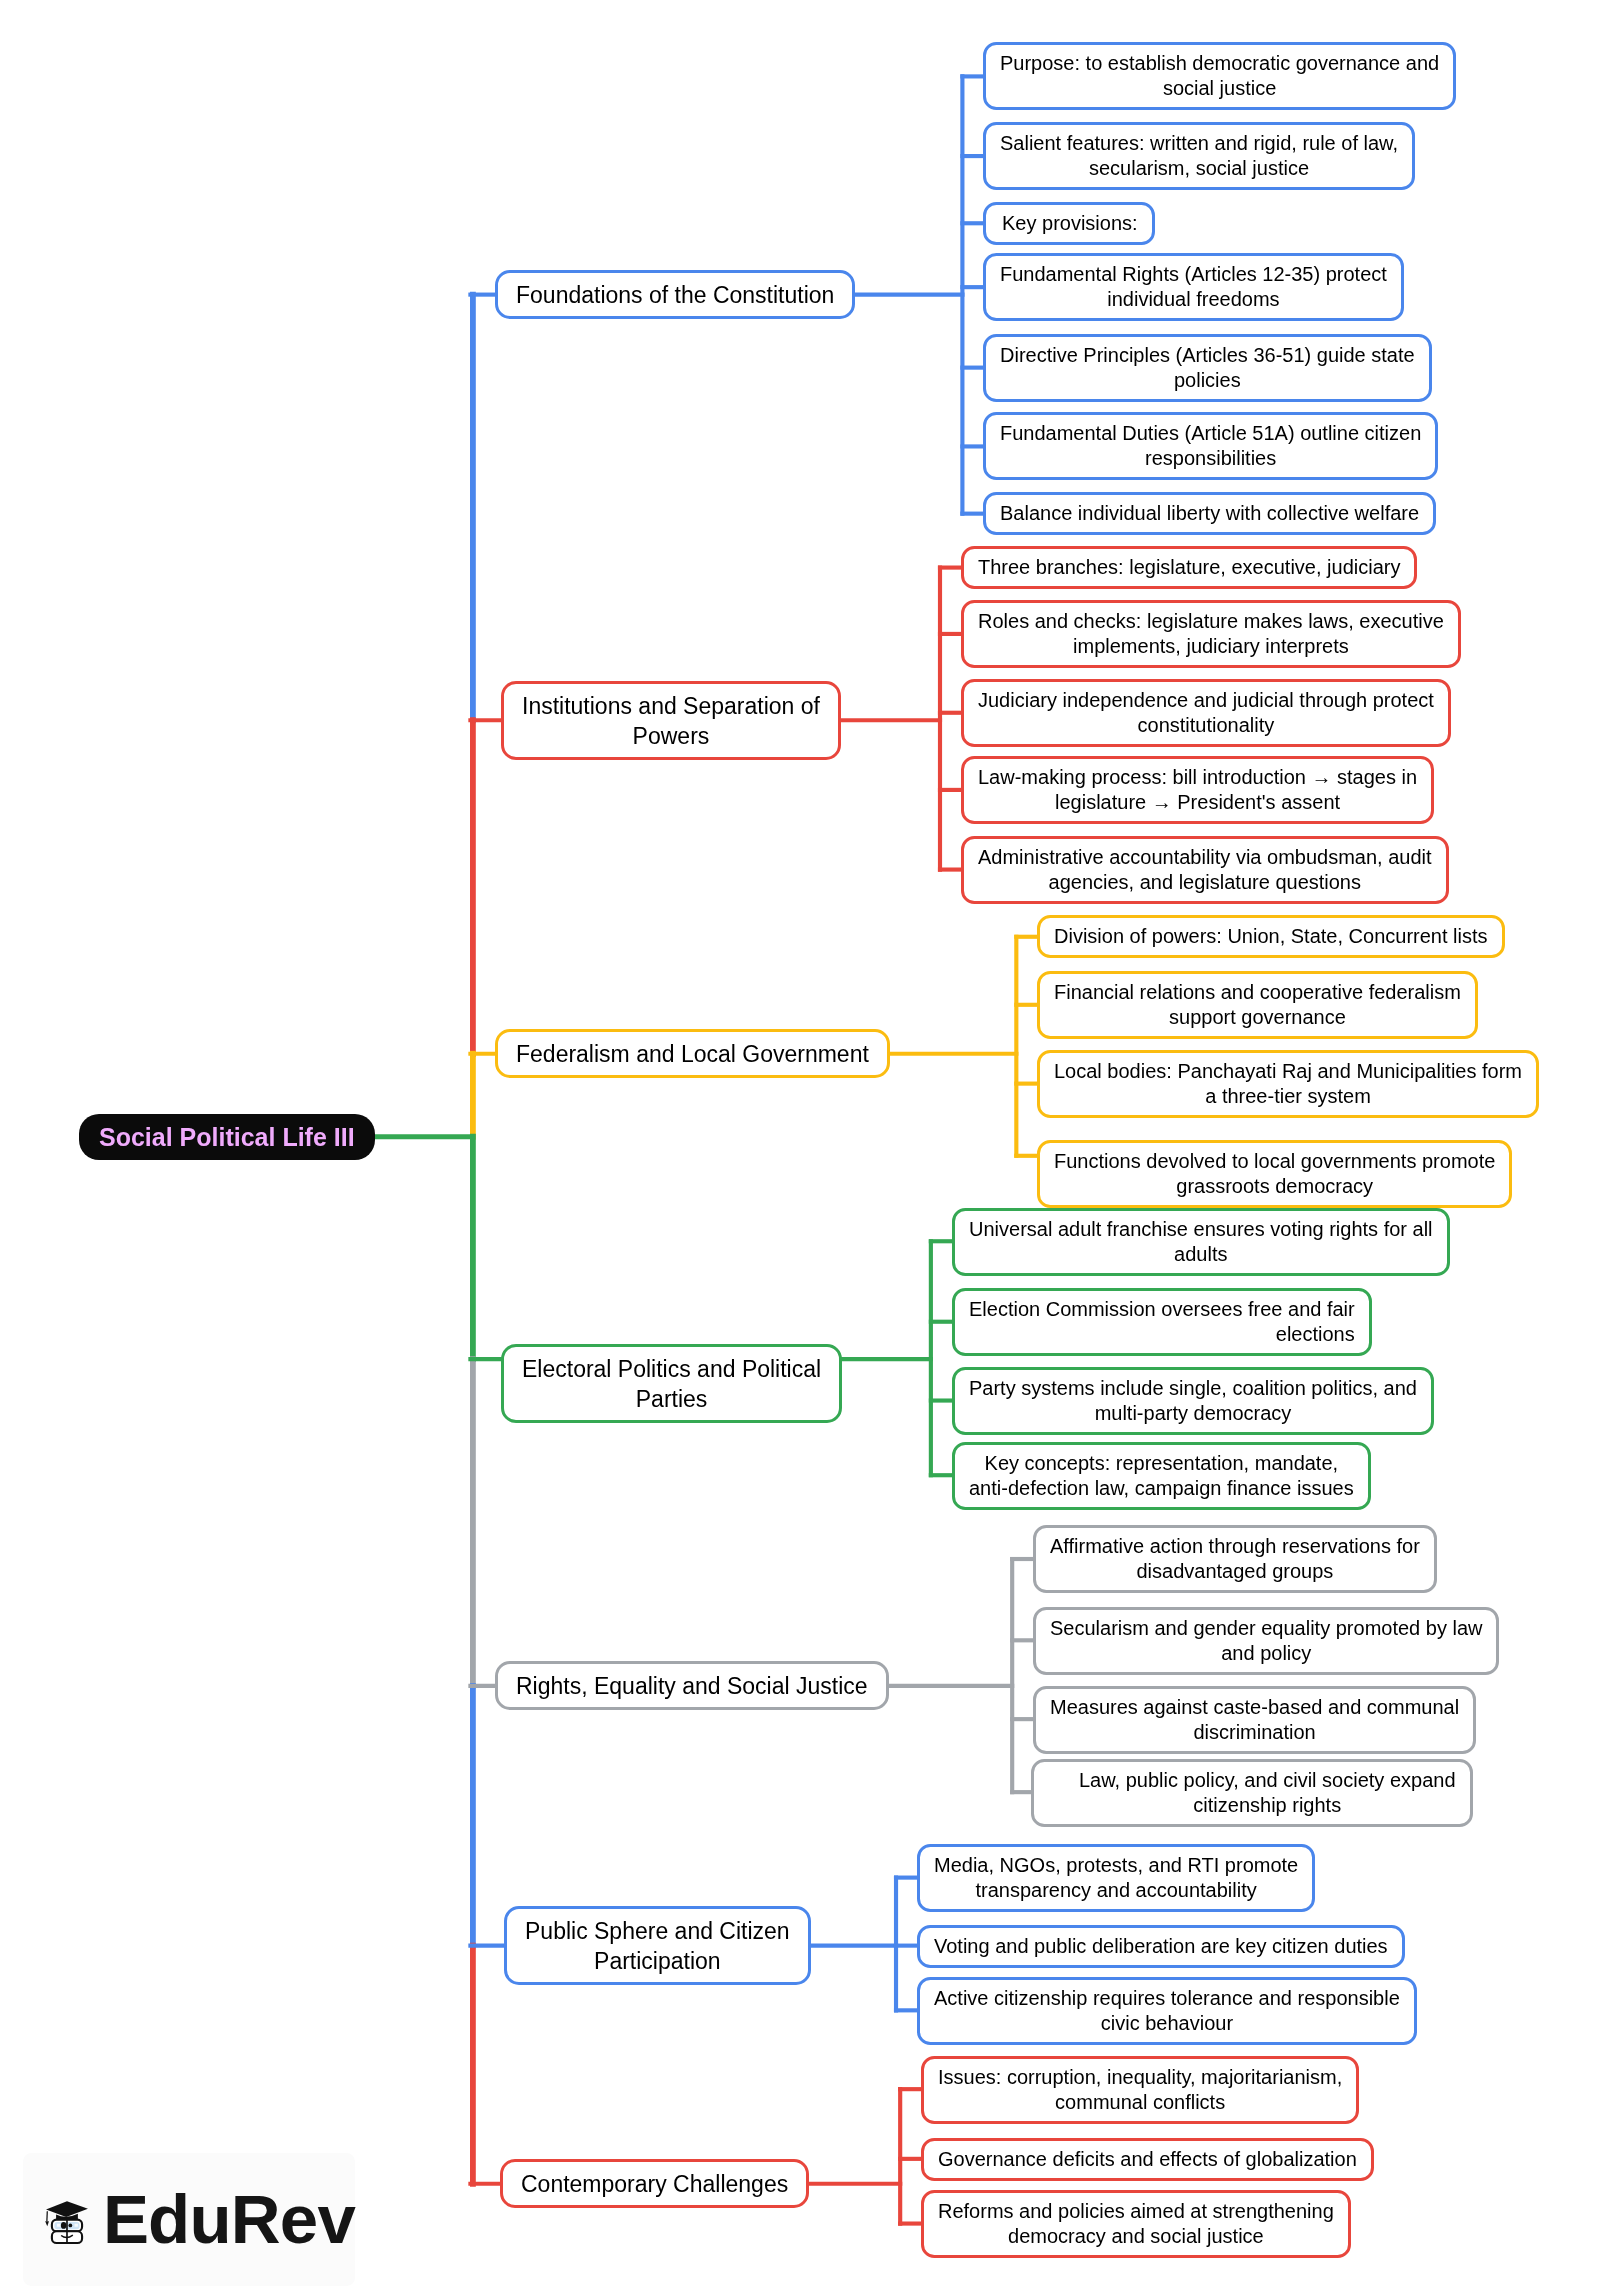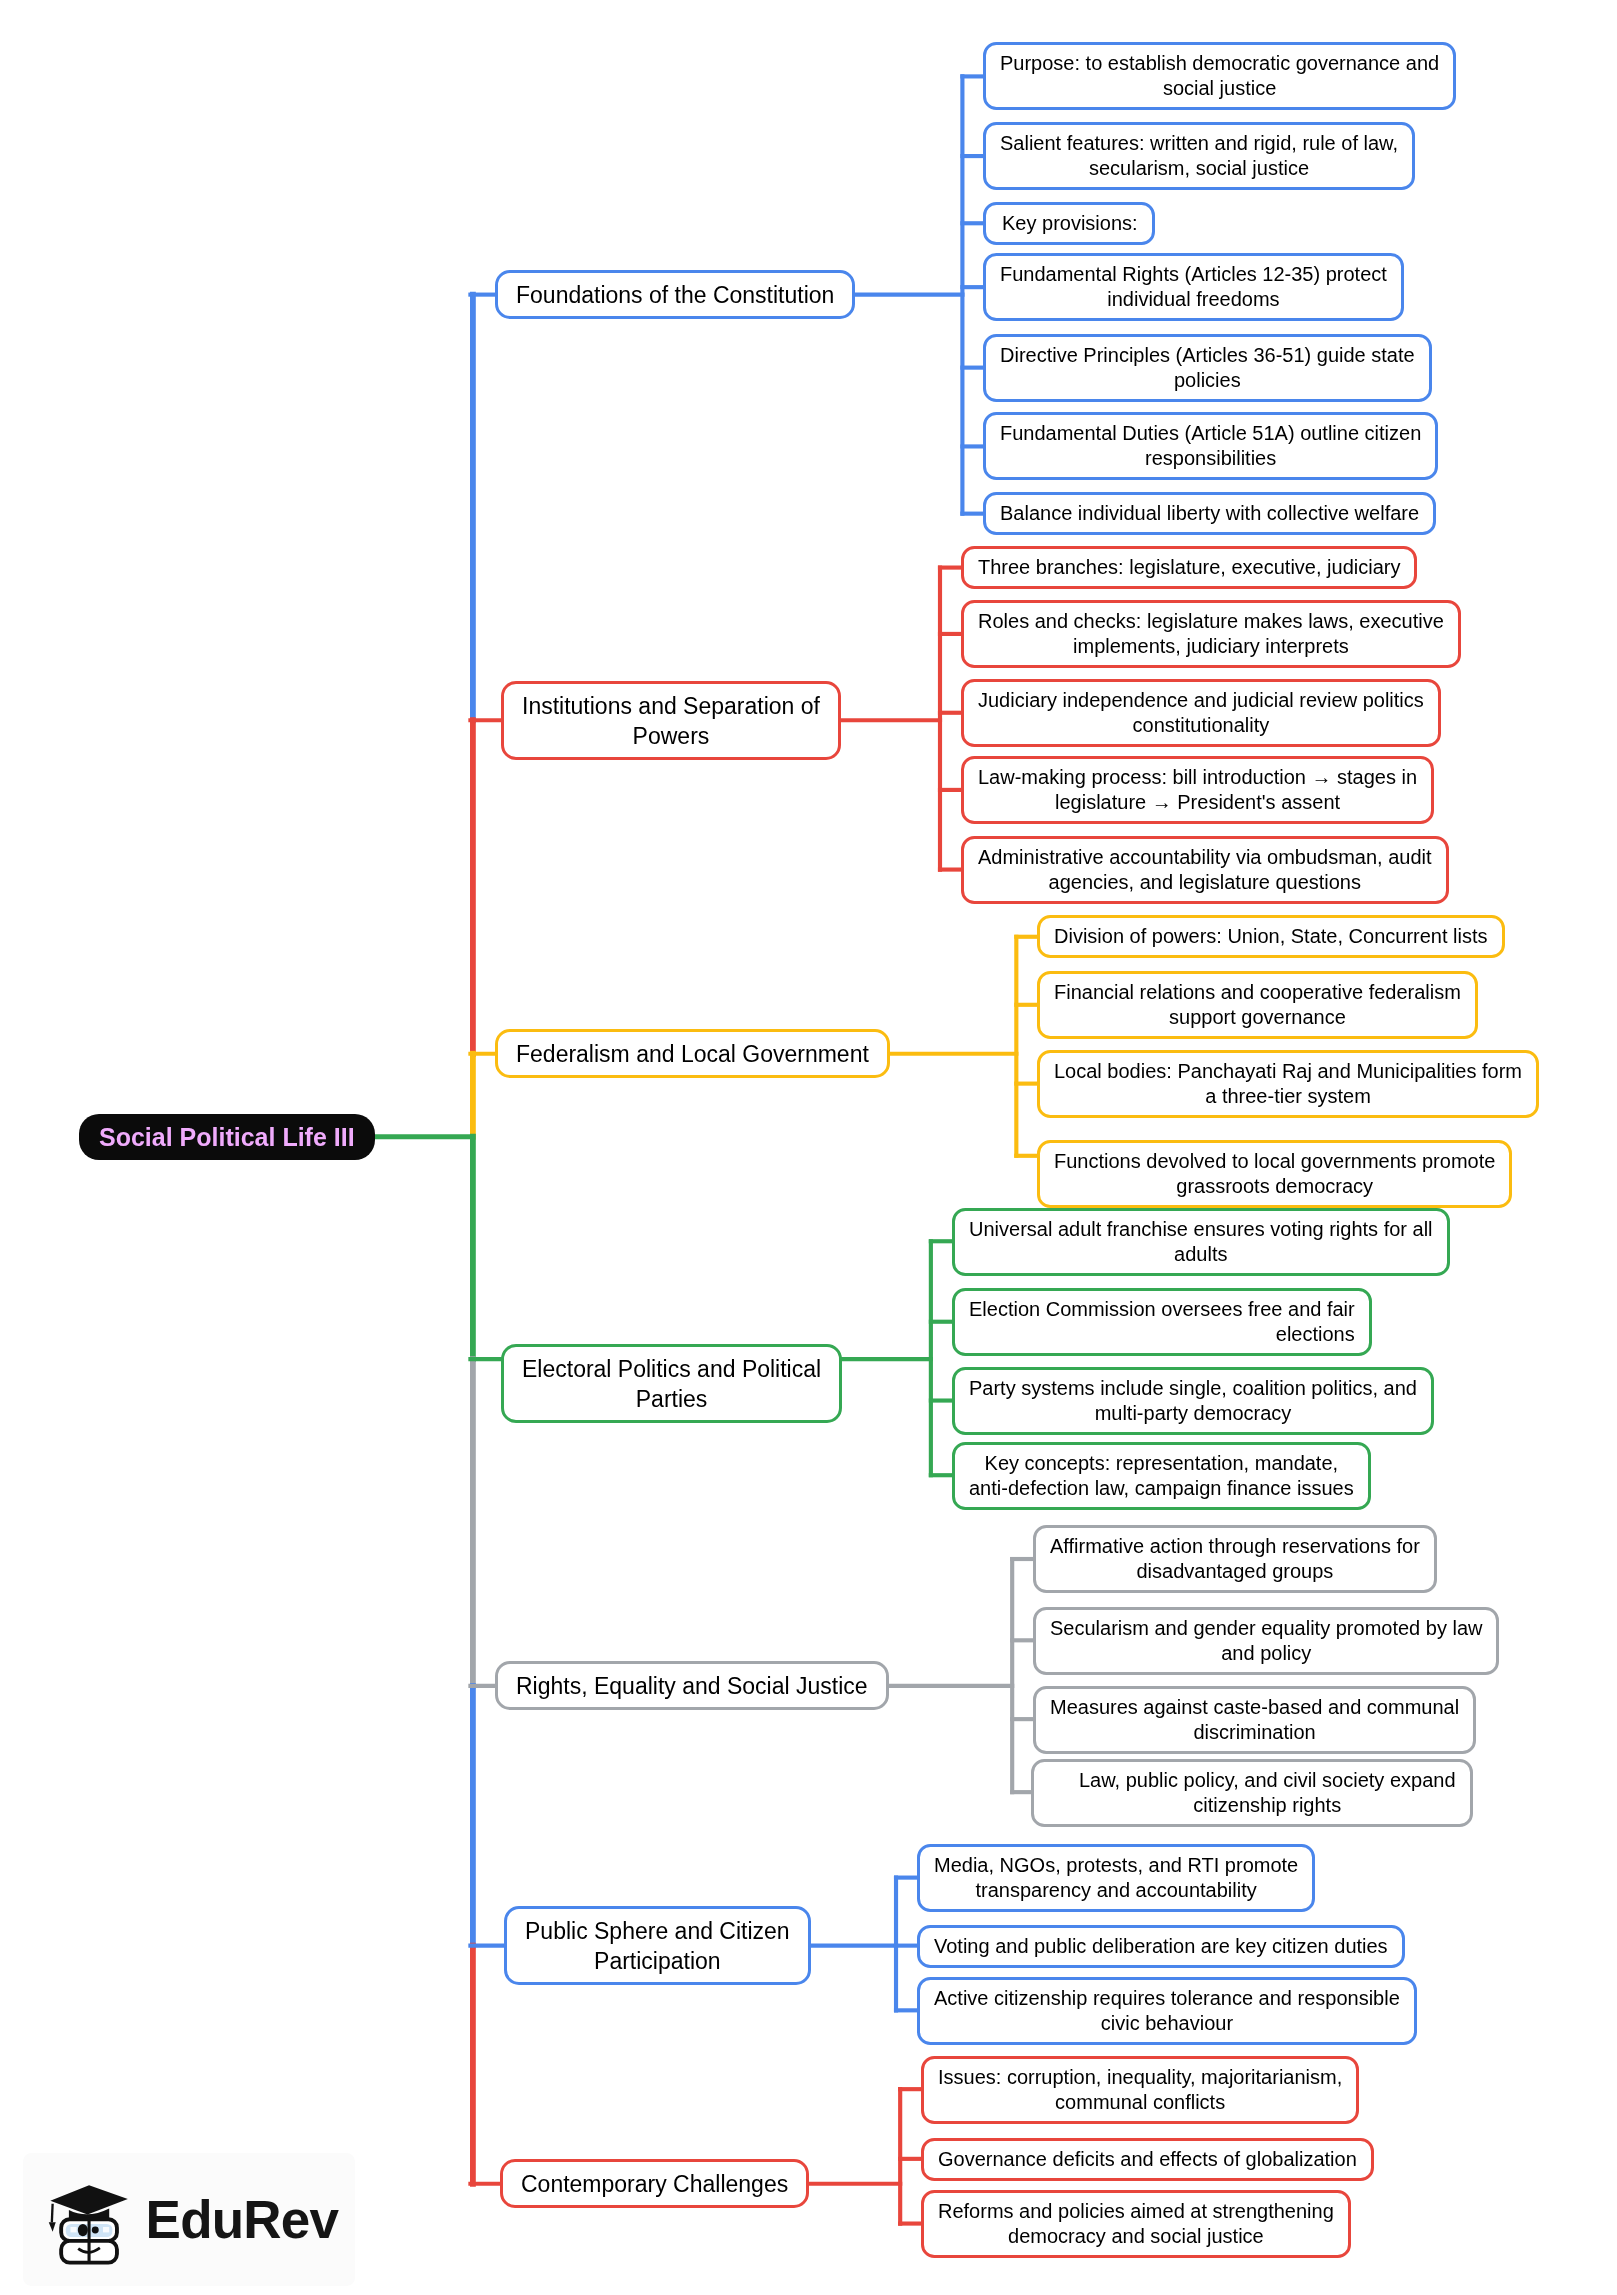--- a/index.html
+++ b/index.html
@@ -11,21 +11,21 @@
         text-align:center;white-space:pre-line;background:#fff;box-sizing:border-box;}
   .leaf{border:3.3px solid #888;border-radius:13.3px;font-size:20px;line-height:25px;
         padding:5.8px 14px;}
   .branch{border:3.3px solid #888;border-radius:15px;font-size:23px;line-height:30px;
         padding:6.6px 18px;}
   .root{background:#0b0b0b;color:#f0abfc;border-radius:20px;font-size:25px;line-height:28px;
         font-weight:bold;padding:9px 20px;}
   .logo-card{position:absolute;left:23px;top:2153px;width:332px;height:133px;
         background:#fbfbfb;border-radius:8.3px;display:flex;align-items:center;gap:11.6px;
         padding-left:18px;box-sizing:border-box;}
-  .logo-text{font-size:53px;font-weight:bold;color:#151515;letter-spacing:-0.8px;}
+  .logo-text{font-size:69px;font-weight:bold;color:#151515;letter-spacing:-0.8px;}
 </style>
 </head>
 <body>
 
 <div class="canvas">
   <svg id="wires" width="1617" height="2295" viewBox="0 0 1949 2766">
       <line x1="447" y1="1370" x2="570" y2="1370" stroke="#35A853" stroke-width="6" stroke-linecap="square"></line>
       <line x1="570" y1="355" x2="570" y2="868" stroke="#4A86EC" stroke-width="7" stroke-linecap="square"></line>
       <line x1="570" y1="868" x2="570" y2="1270" stroke="#E8463C" stroke-width="7" stroke-linecap="square"></line>
       <line x1="570" y1="1270" x2="570" y2="1370" stroke="#FBBC10" stroke-width="7" stroke-linecap="square"></line>
@@ -108,21 +108,21 @@
 individual freedoms</div>
   <div class="node leaf" style="left: 983px; top: 334px; border-color: rgb(74, 134, 236);">Directive Principles (Articles 36-51) guide state
 policies</div>
   <div class="node leaf" style="left: 983px; top: 412px; border-color: rgb(74, 134, 236);">Fundamental Duties (Article 51A) outline citizen
 responsibilities</div>
   <div class="node leaf" style="left: 983px; top: 492px; border-color: rgb(74, 134, 236);">Balance individual liberty with collective welfare</div>
 
   <div class="node leaf" style="left: 961px; top: 546px; border-color: rgb(232, 70, 60);">Three branches: legislature, executive, judiciary</div>
   <div class="node leaf" style="left: 961px; top: 600px; border-color: rgb(232, 70, 60);">Roles and checks: legislature makes laws, executive
 implements, judiciary interprets</div>
-  <div class="node leaf" style="left: 961px; top: 679px; border-color: rgb(232, 70, 60);">Judiciary independence and judicial review politics
+  <div class="node leaf" style="left: 961px; top: 679px; border-color: rgb(232, 70, 60);">Judiciary independence and judicial through protect
 constitutionality</div>
   <div class="node leaf" style="left: 961px; top: 756px; border-color: rgb(232, 70, 60);">Law-making process: bill introduction → stages in
 legislature → President's assent</div>
   <div class="node leaf" style="left: 961px; top: 836px; border-color: rgb(232, 70, 60);">Administrative accountability via ombudsman, audit
 agencies, and legislature questions</div>
 
   <div class="node leaf" style="left: 1037px; top: 915px; border-color: rgb(251, 188, 16);">Division of powers: Union, State, Concurrent lists</div>
   <div class="node leaf" style="left: 1037px; top: 971px; border-color: rgb(251, 188, 16);">Financial relations and cooperative federalism
 support governance</div>
   <div class="node leaf" style="left: 1037px; top: 1050px; border-color: rgb(251, 188, 16);">Local bodies: Panchayati Raj and Municipalities form

